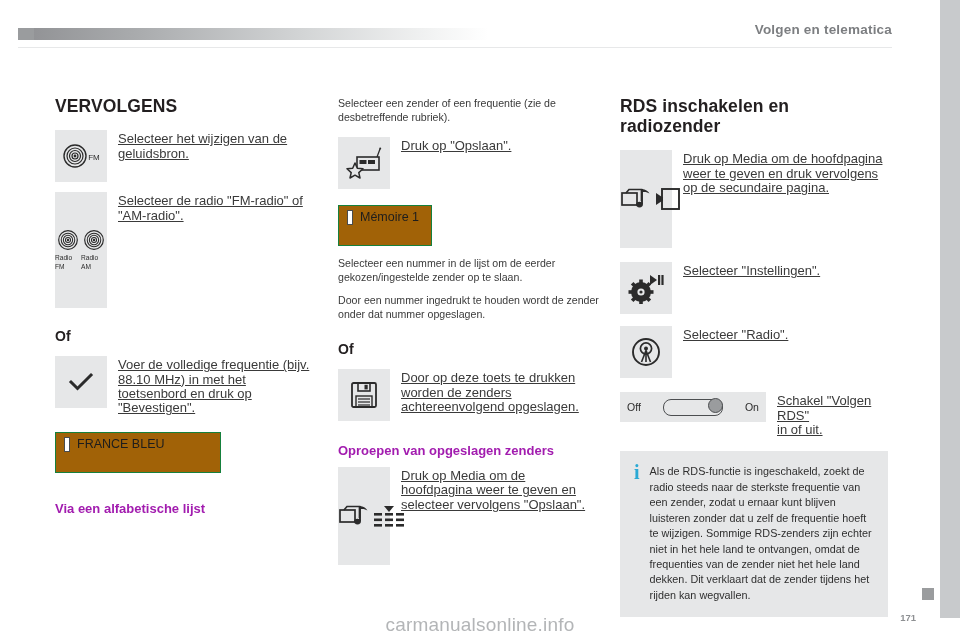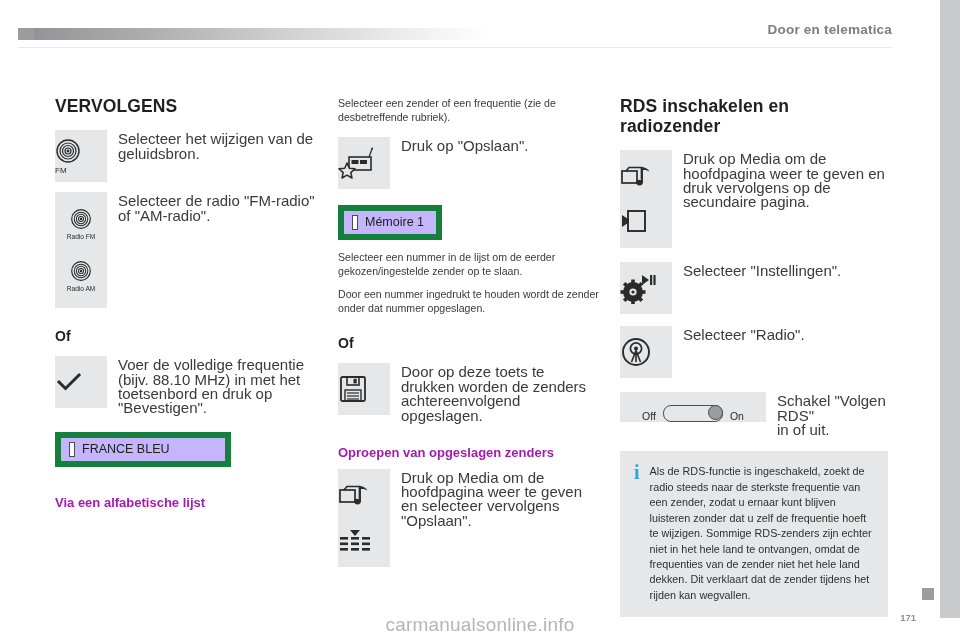--- a/index.html
+++ b/index.html
@@ -47,50 +47,50 @@
   h3.or{
     font-size:14px;font-weight:bold;color:#231f20;
     margin:20px 0 12px 0;
   }
   p.body{
     font-size:10.6px;line-height:14.4px;color:#3a3a3a;margin:0 0 8px 0;
   }
   
   .row{display:flex;align-items:flex-start;margin-bottom:10px;}
   .row .txt{
-    font-size:15px;line-height:14.4px;color:#3a3a3a;
-    padding-top:2px;padding-left:11px;flex:1;
+    font-size:13px;line-height:14.4px;color:#3a3a3a;
+    padding-top:2px;padding-left:11px;flex:1;text-decoration:underline;
   }
   .tile{
     width:52px;min-height:52px;background:#e6e7e8;
-    display:flex;flex-direction:column;justify-content:center;
+    display:flex;flex-direction:row;align-items:center;justify-content:center;
     flex:0 0 52px;
   }
   .tile.tall{min-height:104px;justify-content:space-around;padding:6px 0;}
   .tile.tall2{min-height:88px;justify-content:space-around;padding:5px 0;}
   .tile-lbl{font-size:8px;color:#2b2b2b;margin-top:2px;line-height:9px;}
   .tile-lbl.sm{font-size:6.6px;}
   .icon-unit{display:flex;flex-direction:column;align-items:center;}
 
   
   .chip{
     display:inline-flex;align-items:center;gap:7px;
-    border:6px solid #15803d;background:#c4b5fd;
-    padding:4px 12px 4px 8px;font-size:12.5px;color:#1d1d1d;
+    border:1px solid #15803d;background:#a16207;
+    padding:4px 12px 20px 8px;font-size:12.5px;color:#1d1d1d;
     margin:6px 0 10px 0;
   }
   .chip .bar{
     width:4px;height:13px;border:1px solid #4a4c4e;background:#fff;display:inline-block;
   }
   .chip.wide{min-width:144px;}
 
   
   .toggle-tile{
     width:146px;height:30px;background:#e6e7e8;
-    display:flex;align-items:flex-end;justify-content:center;gap:7px;
+    display:flex;align-items:center;justify-content:center;gap:22px;
     flex:0 0 146px;
   }
   .tg-lbl{font-size:10.5px;color:#2b2b2b;}
   .tg-track{
     width:58px;height:15px;border-radius:8px;border:1.4px solid #4c4e50;
     background:#e6e7e8;position:relative;
   }
   .tg-knob{
     position:absolute;right:-1px;top:-1.4px;width:15px;height:15px;border-radius:50%;
     background:#9a9c9e;border:1.4px solid #4c4e50;box-sizing:border-box;
@@ -119,21 +119,21 @@
   .corner{
     position:absolute;right:26px;bottom:40px;width:12px;height:12px;background:#9a9c9e;
   }
   svg{display:block;}
 </style>
 </head>
 <body>
 
 <div class="hdr-bar"></div>
 <div class="hdr-bar-cap"></div>
-<div class="hdr-title">Door en telematica</div>
+<div class="hdr-title">Volgen en telematica</div>
 <div class="hdr-rule"></div>
 <div class="right-band"></div>
 
 <div class="col col-1">
 
   <h1 class="sec">VERVOLGENS</h1>
 
   <div class="row">
     <div class="tile">
       <span>

